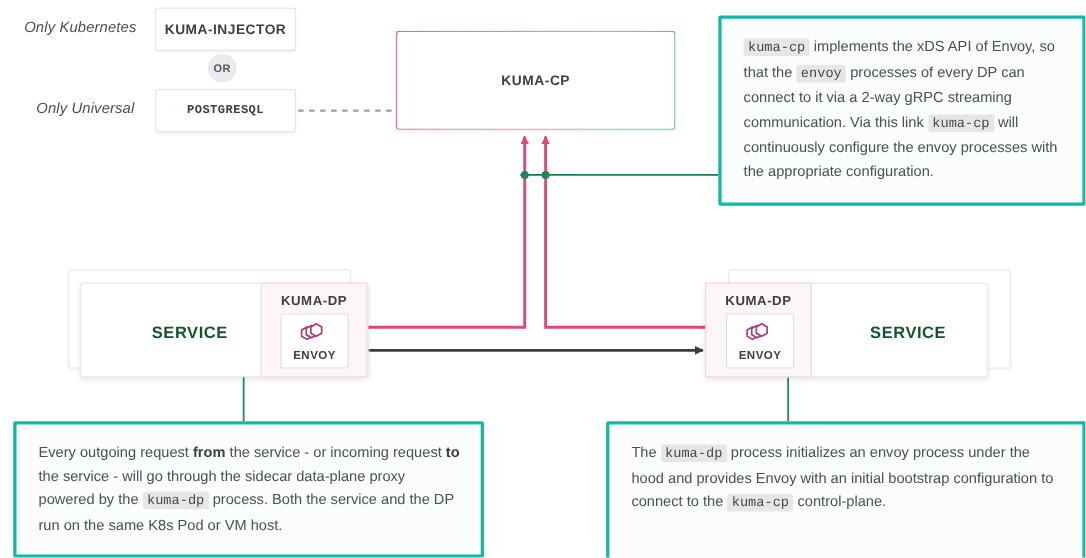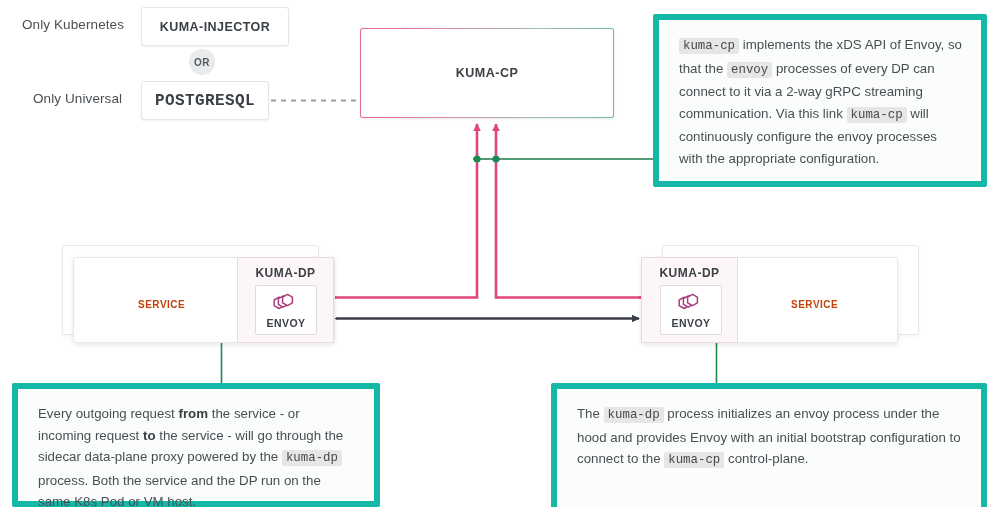--- a/index.html
+++ b/index.html
@@ -19,20 +19,21 @@
     background: #ffffff;
   }
 
   
   .abs { position: absolute; }
   .lbl {
     color: #4a4f54;
     font-size: 13.5px;
     letter-spacing: .1px;
     white-space: nowrap;
+    font-style: italic;
   }
 
   
   .topbox {
     background: #ffffff;
     border: 1px solid #e3e5e8;
     border-radius: 3px;
     box-shadow: 0 1px 2px rgba(30,35,45,.07);
     display: flex;
     align-items: center;
@@ -42,21 +43,21 @@
   .topbox span {
     font-size: 12.5px;
     font-weight: bold;
     color: #3b4046;
     letter-spacing: .45px;
   }
   .topbox.mono span {
     font-family: "Liberation Mono", "DejaVu Sans Mono", monospace;
     font-weight: bold;
     letter-spacing: .4px;
-    font-size: 16px;
+    font-size: 11px;
   }
   .or-badge {
     width: 26px; height: 26px;
     border-radius: 50%;
     background: #e8eaec;
     display: flex; align-items: center; justify-content: center;
     font-size: 10px; font-weight: bold; color: #55595e;
     letter-spacing: .4px;
   }
 
@@ -112,29 +113,29 @@
     flex-direction: column;
     align-items: center;
     justify-content: center;
     gap: 1px;
   }
   .envoy-box .cap {
     font-size: 10.5px; font-weight: bold;
     color: #3b4046; letter-spacing: .45px;
   }
   .svc-label {
-    font-size: 10px; font-weight: bold;
-    color: #c2410c; letter-spacing: .5px;
+    font-size: 15px; font-weight: bold;
+    color: #14532d; letter-spacing: .5px;
   }
 
   
   .callout {
     box-sizing: border-box;
     background: #fafdfb;
-    border: 6px solid #14b8a6;
+    border: 3px solid #14b8a6;
     border-radius: 2px;
     color: #4a4f54;
     font-size: 13.3px;
     line-height: 21.5px;
   }
   .callout .inner { padding: 14px 18px 14px 20px; }
   code {
     font-family: "Liberation Mono", "DejaVu Sans Mono", monospace;
     font-size: 12.4px;
     background: #e6e6e6;
@@ -208,21 +209,21 @@
     </g>
 
     <g>
       <line x1="716.5" y1="329" x2="716.5" y2="383" stroke="#1e8a52" stroke-width="1.6"></line>
       <circle cx="716.5" cy="329" r="3.6" fill="#1e8a52"></circle>
     </g>
   </svg>
 
   <div class="abs lbl" style="left:22px; top:17px;">Only Kubernetes</div>
 
-  <div class="abs topbox" style="left:141px; top:7px; width:148px; height:39px;">
+  <div class="abs topbox" style="left:141px; top:7px; width:128px; height:39px;">
     <span>KUMA-INJECTOR</span>
   </div>
 
   <div class="abs or-badge" style="left:189px; top:49px;">
     <span>OR</span>
   </div>
 
   <div class="abs lbl" style="left:33px; top:91px;text-align:right;">Only Universal</div>
 
   <div class="abs topbox mono" style="left:141px; top:81px; width:128px; height:39px;">
@@ -274,21 +275,21 @@
   </div>
 
   <div class="abs" style="left:791px; top:294px;">
     <span class="svc-label">SERVICE</span>
   </div>
 
   <div class="abs callout" style="left:653px; top:14px; width:334px; height:173px;">
     <div class="inner"><code>kuma-cp</code><span> implements the xDS API of Envoy, so that the </span><code>envoy</code><span> processes of every DP can connect to it via a 2-way gRPC streaming communication. Via this link </span><code>kuma-cp</code><span> will continuously configure the envoy processes with the appropriate configuration.</span></div>
   </div>
 
-  <div class="abs callout" style="left:12px; top:383px; width:368px; height:124px;">
+  <div class="abs callout" style="left:12px; top:383px; width:428px; height:124px;">
     <div class="inner"><span>Every outgoing request </span><b>from</b><span> the service - or incoming request </span><b>to</b><span> the service - will go through the sidecar data-plane proxy powered by the </span><code>kuma-dp</code><span> process. Both the service and the DP run on the same K8s Pod or VM host.</span></div>
   </div>
 
   <div class="abs callout" style="left:551px; top:383px; width:436px; height:160px;">
     <div class="inner"><span>The </span><code>kuma-dp</code><span> process initializes an envoy process under the hood and provides Envoy with an initial bootstrap configuration to connect to the </span><code>kuma-cp</code><span> control-plane.</span></div>
   </div>
 
 </div>
 
 </body></html>

